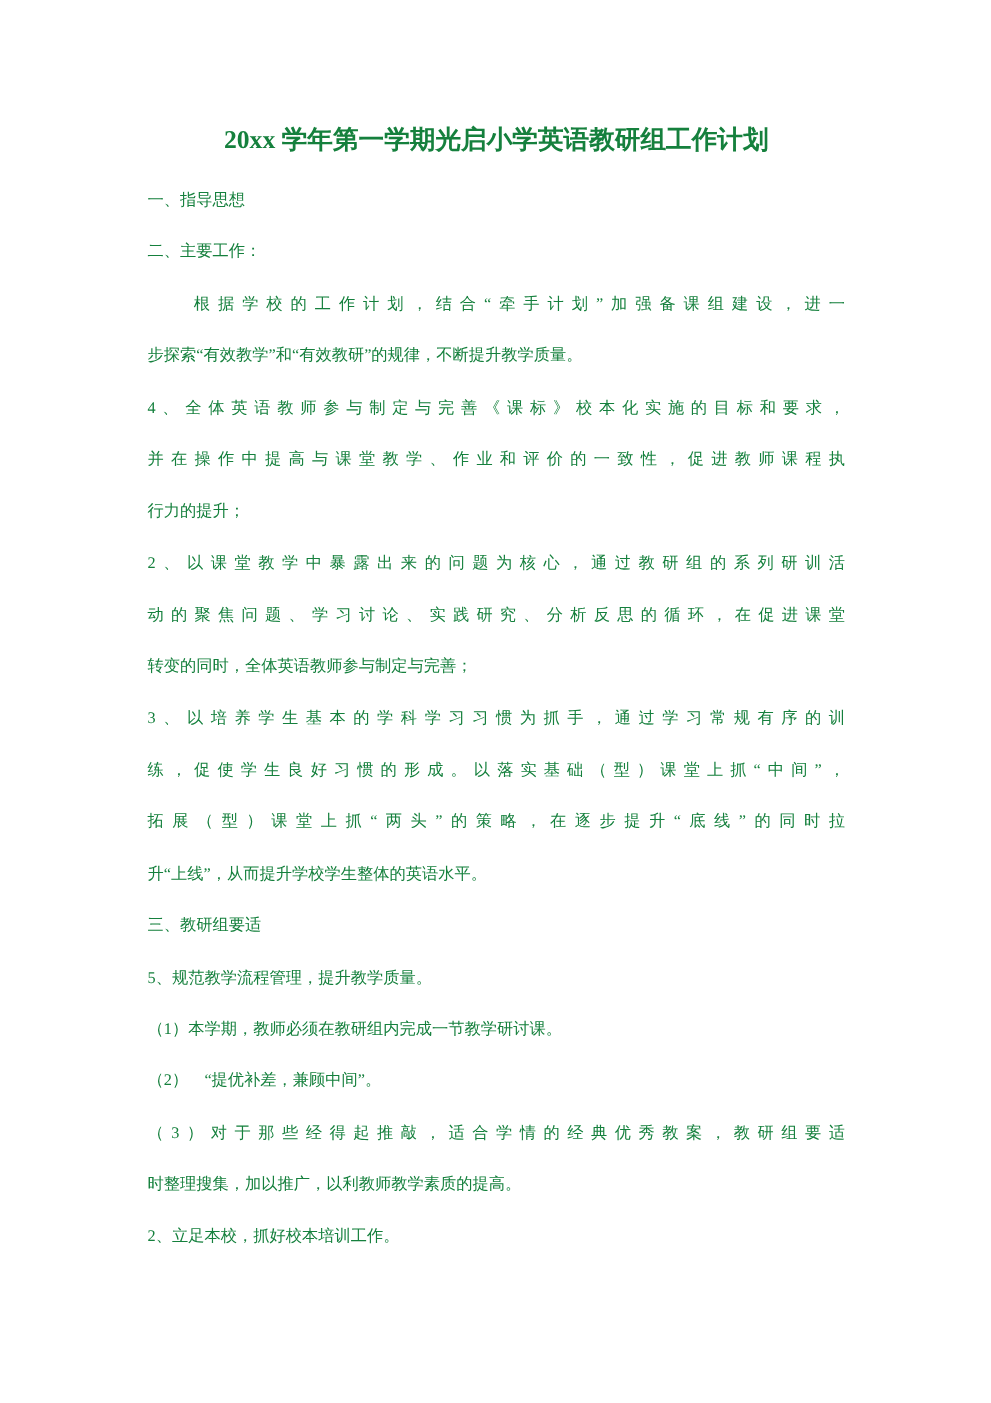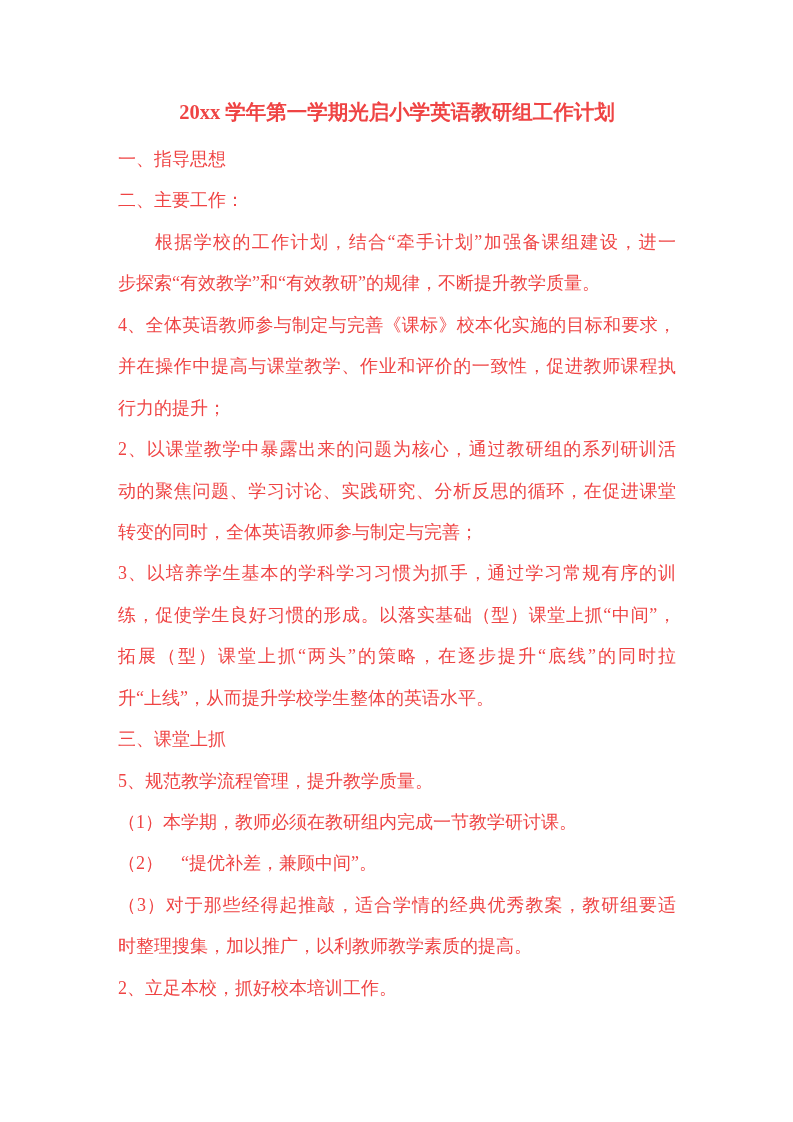--- a/index.html
+++ b/index.html
@@ -7,39 +7,39 @@
     padding: 0;
     background: #ffffff;
   }
   #page {
     position: relative;
     width: 793px;
     height: 1122px;
     background: #ffffff;
     overflow: hidden;
     font-family: "Liberation Serif", "DejaVu Serif", serif;
-    color: #ef4444;
+    color: #15803d;
   }
   .doc-title {
     position: absolute;
     left: 118px;
     top: 92px;
     width: 558px;
     text-align: center;
     font-weight: bold;
     font-size: 20.5px;
     line-height: 41.5px;
     white-space: nowrap;
   }
   .doc-body {
     position: absolute;
     left: 118px;
     top: 139px;
     width: 558px;
-    font-size: 18px;
+    font-size: 13px;
     line-height: 41.45px;
   }
   .block { margin: 0; padding: 0; }
   .line {
     height: 41.45px;
     white-space: nowrap;
     overflow: visible;
   }
   .line.full {
     white-space: normal;
@@ -77,21 +77,21 @@
         <div class="line full">动的聚焦问题、学习讨论、实践研究、分析反思的循环，在促进课堂</div>
         <div class="line">转变的同时，全体英语教师参与制定与完善；</div>
       </div>
       <div class="block">
         <div class="line full">3、以培养学生基本的学科学习习惯为抓手，通过学习常规有序的训</div>
         <div class="line full">练，促使学生良好习惯的形成。以落实基础（型）课堂上抓“中间”，</div>
         <div class="line full">拓展（型）课堂上抓“两头”的策略，在逐步提升“底线”的同时拉</div>
         <div class="line">升“上线”，从而提升学校学生整体的英语水平。</div>
       </div>
       <div class="block">
-        <div class="line">三、课堂上抓</div>
+        <div class="line">三、教研组要适</div>
       </div>
       <div class="block">
         <div class="line">5、规范教学流程管理，提升教学质量。</div>
       </div>
       <div class="block">
         <div class="line">（1）本学期，教师必须在教研组内完成一节教学研讨课。</div>
       </div>
       <div class="block">
         <div class="line">（2）　“提优补差，兼顾中间”。</div>
       </div>

